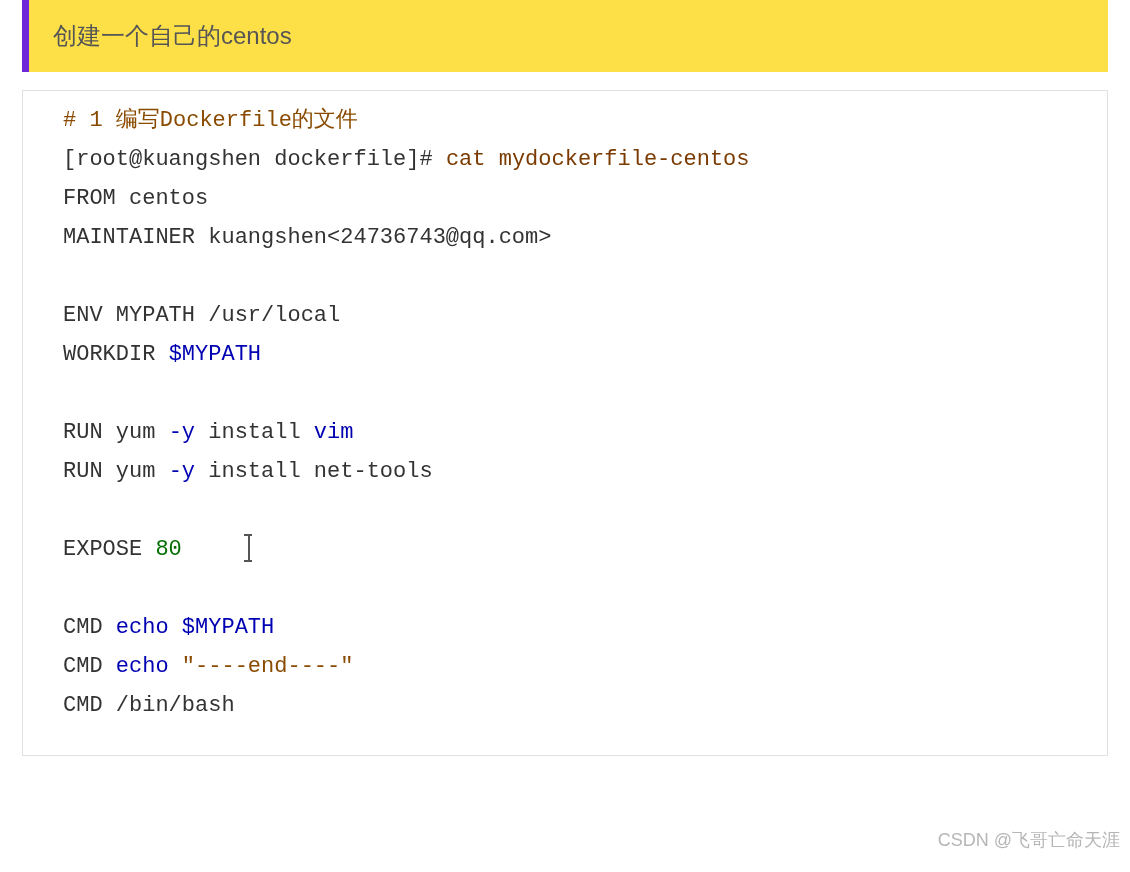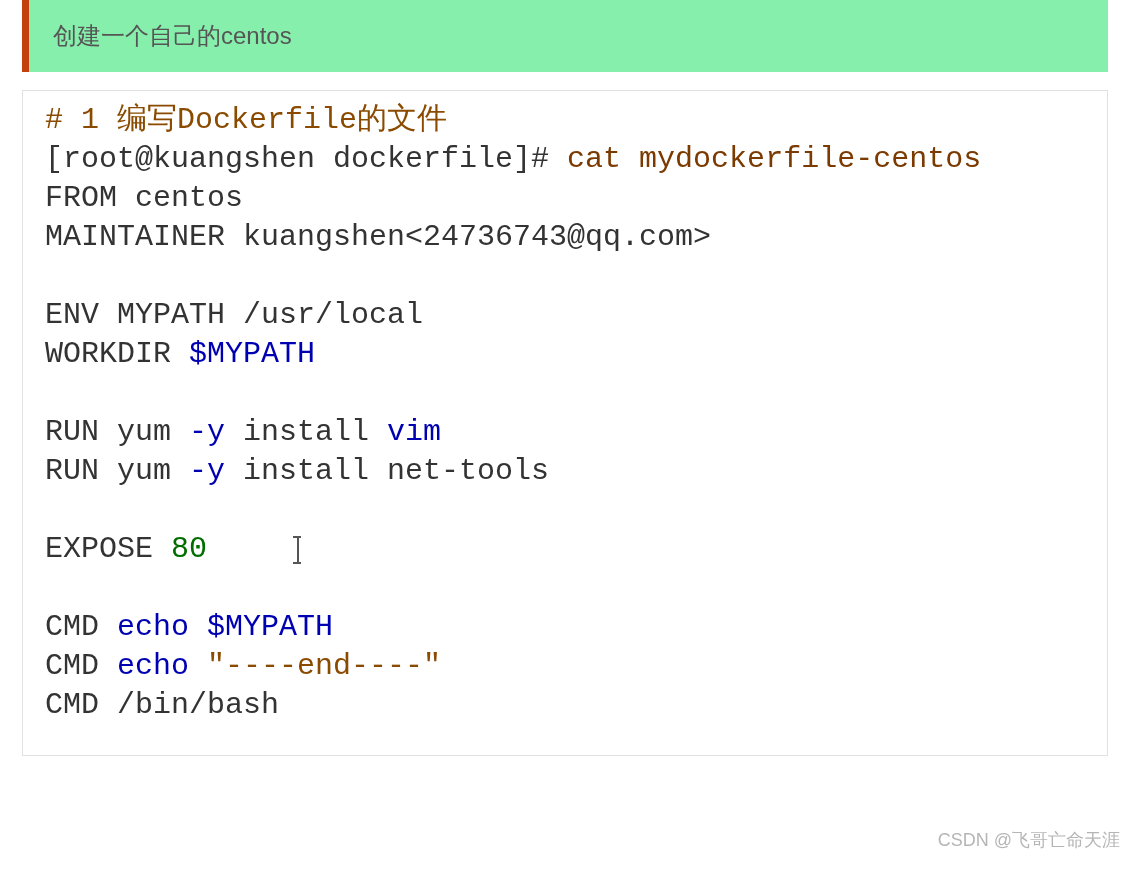--- a/index.html
+++ b/index.html
@@ -5,33 +5,33 @@
   * { margin: 0; padding: 0; box-sizing: border-box; }
   body {
     width: 1130px;
     height: 872px;
     background: #ffffff;
     font-family: "Microsoft YaHei", "PingFang SC", sans-serif;
     padding: 0;
   }
   .quote-block {
     margin: 0 22px 18px 22px;
-    background: #86efac;
-    border-left: 7px solid #c2410c;
+    background: #fde047;
+    border-left: 7px solid #6d28d9;
     padding: 20px 24px;
     color: #555;
     font-size: 24px;
   }
   .code-block {
     margin: 0 22px 0 22px;
     border: 1px solid #e1e1e1;
     background: #ffffff;
-    padding: 10px 22px 30px 22px;
+    padding: 10px 22px 30px 40px;
     font-family: Consolas, "Courier New", monospace;
-    font-size: 30px;
+    font-size: 22px;
     line-height: 39px;
     color: #333;
     white-space: pre;
     overflow: hidden;
   }
   .c-comment { color: #8a4b00; }
   .c-keyword { color: #0000b3; }
   .c-var     { color: #0000b3; }
   .c-string  { color: #8a4b00; }
   .c-num     { color: #006d00; }

